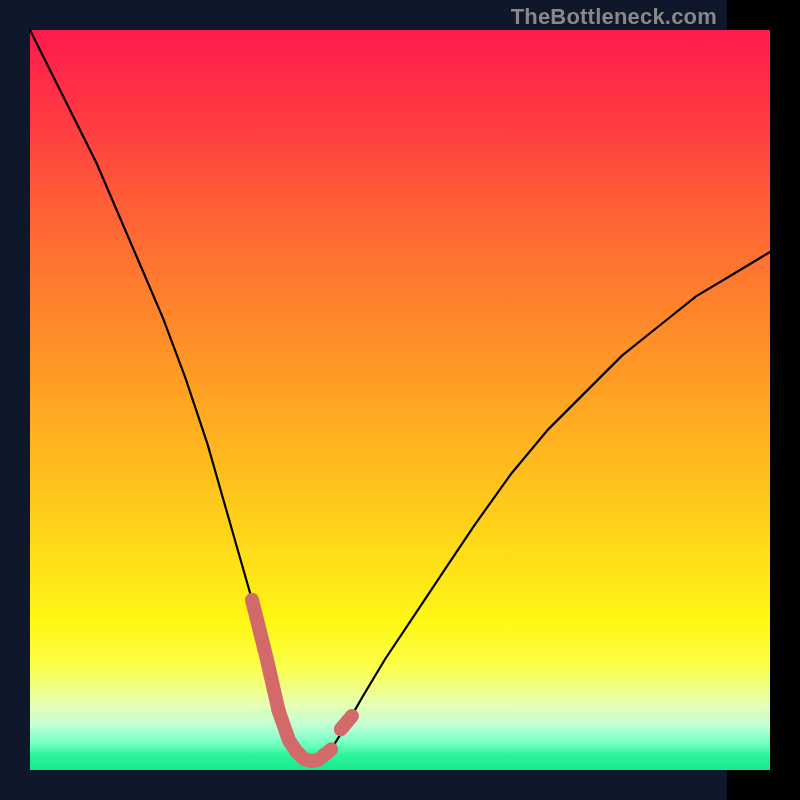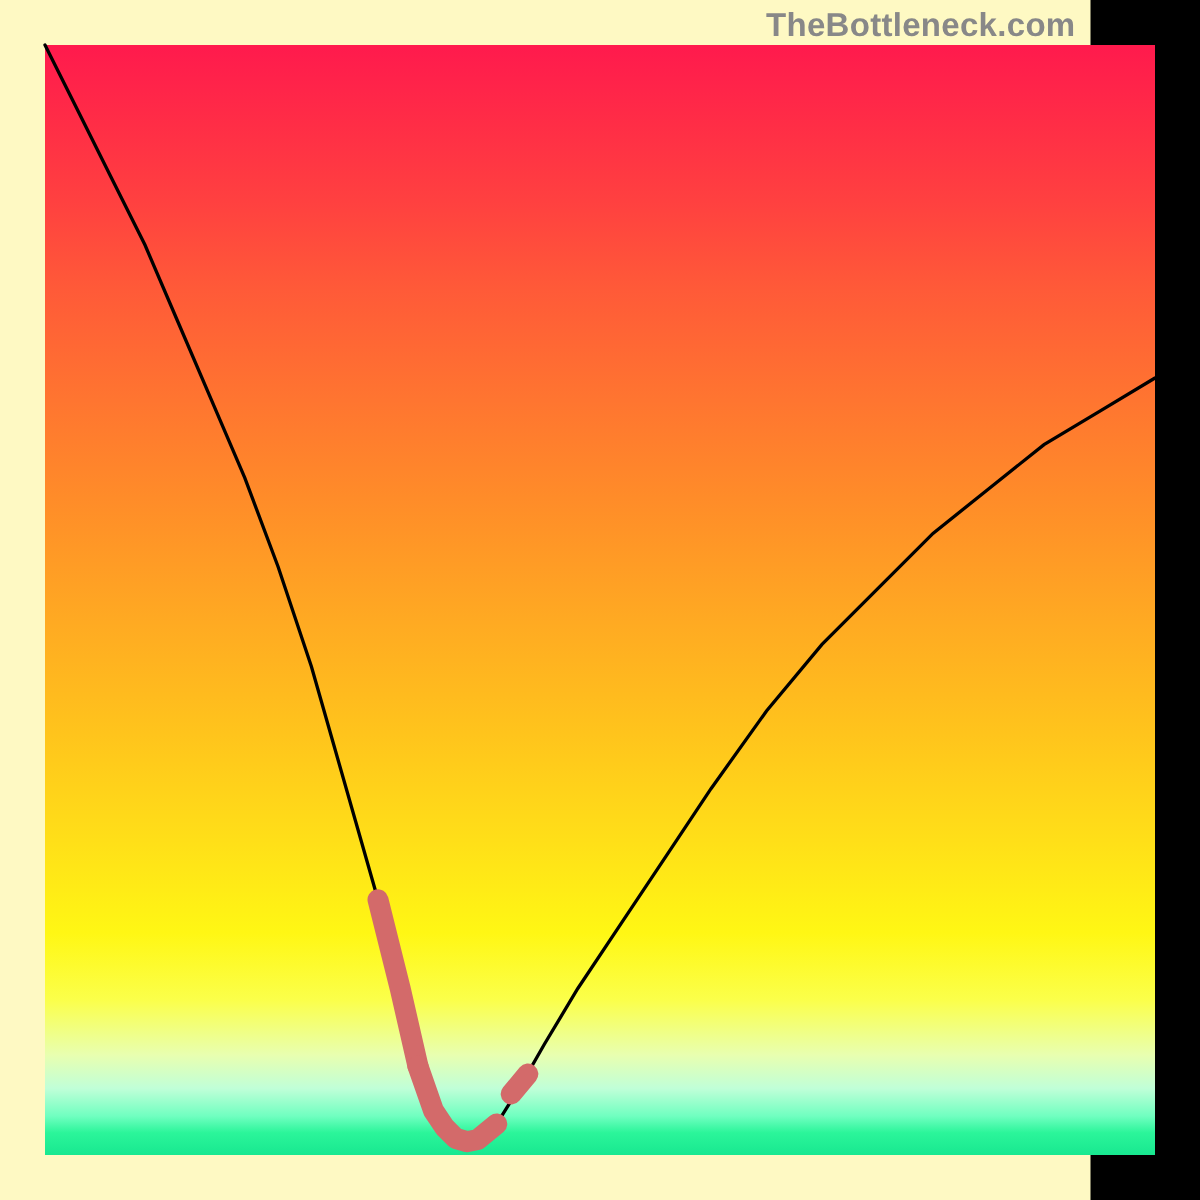--- a/index.html
+++ b/index.html
@@ -9,21 +9,21 @@
     height: 800px;
     background: #000;
     overflow: hidden;
   }
   .frame {
     position: absolute;
     left: 0;
     top: 0;
     width: 727px;
     height: 800px;
-    background: #fef9c3;
+    background: #0f172a;
   }
   .plot-area {
     position: absolute;
     left: 30px;
     top: 30px;
     width: 740px;
     height: 740px;
     background: linear-gradient(to bottom,
       #ff1a4d 0%,
       #ff2a47 6%,

